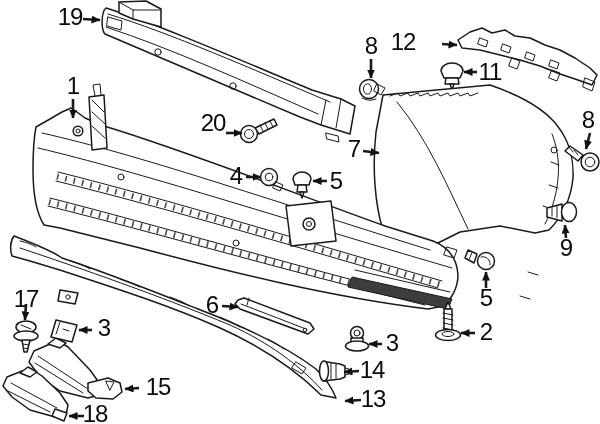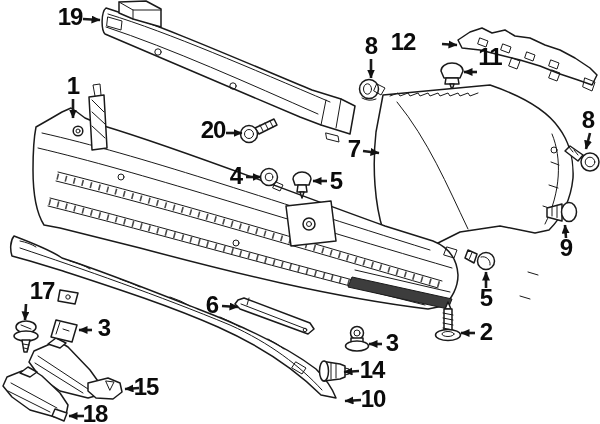--- a/index.html
+++ b/index.html
@@ -10,21 +10,21 @@
     overflow:hidden;
     font-family:"Liberation Sans", sans-serif;
   }
   #artwork, #callout-arrows{
     position:absolute;left:0;top:0;width:600px;height:424px;
   }
   #callout-layer{position:absolute;left:0;top:0;width:600px;height:424px;pointer-events:none;}
   .callout{
     position:absolute;
     transform:translate(-50%,-54%);
-    font-weight:bold;
+    font-weight:normal;
     font-size:24px;
     letter-spacing:-1px;
     color:#0b0b0b;
     line-height:1;
     white-space:nowrap;
   }
   .lnw{stroke:#1a1a1a;fill:#ffffff;stroke-width:1.5;stroke-linejoin:round;stroke-linecap:round;}
   .thin{stroke:#1a1a1a;fill:none;stroke-width:1;stroke-linejoin:round;stroke-linecap:round;}
   .hatch{stroke:#2a2a2a;fill:none;stroke-width:6;stroke-dasharray:1.6 7;opacity:.85;}
   .dark{fill:#3d3d3d;stroke:#1a1a1a;stroke-width:1;}
@@ -245,24 +245,24 @@
       <div class="callout" style="left: 486px; top: 333px;">2</div>
       <div class="callout" style="left: 392px; top: 344px;">3</div>
       <div class="callout" style="left: 236px; top: 177px;">4</div>
       <div class="callout" style="left: 336px; top: 182px;">5</div>
       <div class="callout" style="left: 486px; top: 299px;">5</div>
       <div class="callout" style="left: 212px; top: 306px;">6</div>
       <div class="callout" style="left: 354px; top: 150px;">7</div>
       <div class="callout" style="left: 371px; top: 47px;">8</div>
       <div class="callout" style="left: 566px; top: 249px;">9</div>
       <div class="callout" style="left: 588px; top: 121px;">8</div>
-      <div class="callout" style="left: 490px; top: 58px;">11</div>
+      <div class="callout" style="left: 490px; top: 73px;">11</div>
       <div class="callout" style="left: 403px; top: 43px;">12</div>
-      <div class="callout" style="left: 373px; top: 400px;">10</div>
+      <div class="callout" style="left: 373px; top: 400px;">13</div>
       <div class="callout" style="left: 372px; top: 371px;">14</div>
-      <div class="callout" style="left: 146px; top: 388px;">15</div>
+      <div class="callout" style="left: 158px; top: 388px;">15</div>
       <div class="callout" style="left: 104px; top: 329px;">3</div>
-      <div class="callout" style="left: 26px; top: 292px; margin-left: 16px;">17</div>
+      <div class="callout" style="left: 26px; top: 300px;">17</div>
       <div class="callout" style="left: 95px; top: 415px;">18</div>
       <div class="callout" style="left: 70px; top: 18px;">19</div>
-      <div class="callout" style="left: 213px; top: 131px;">20</div>
+      <div class="callout" style="left: 213px; top: 124px;">20</div>
     </div>
 </div>
 
 </body></html>

